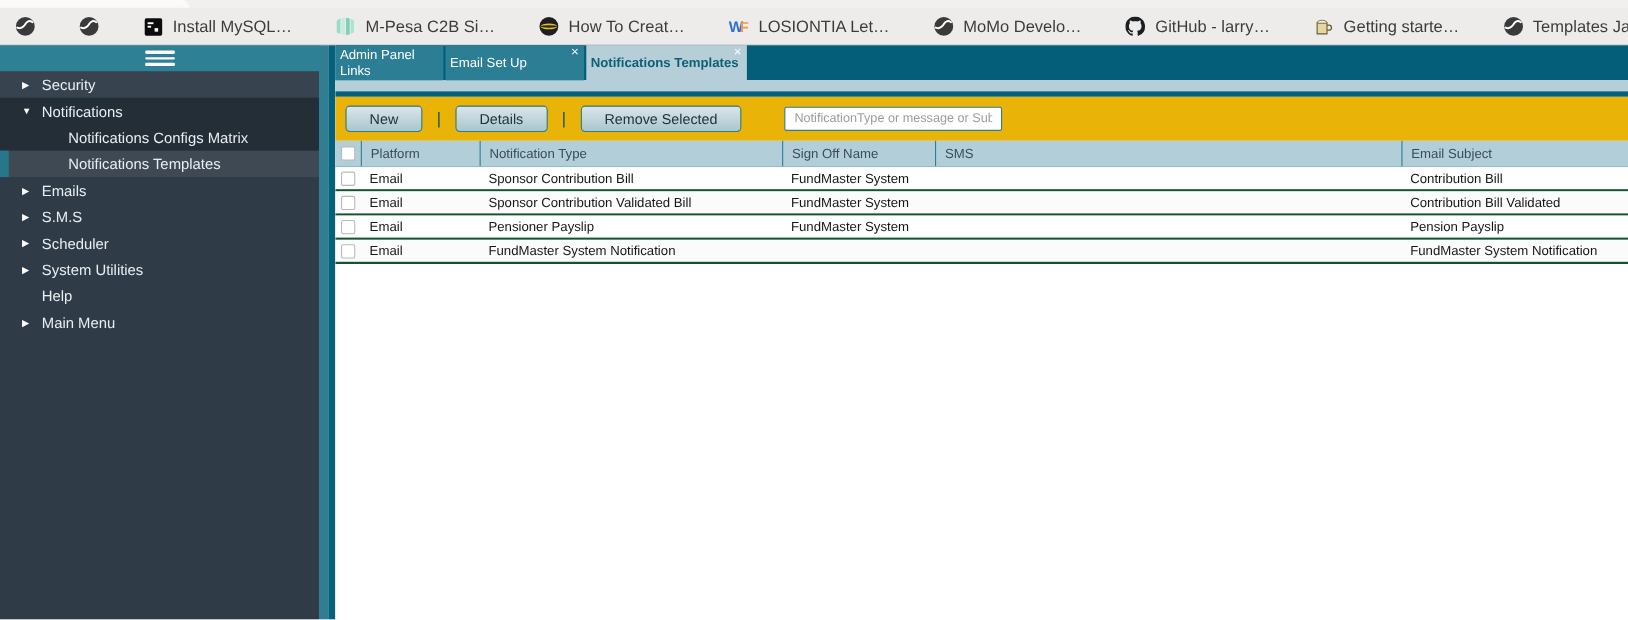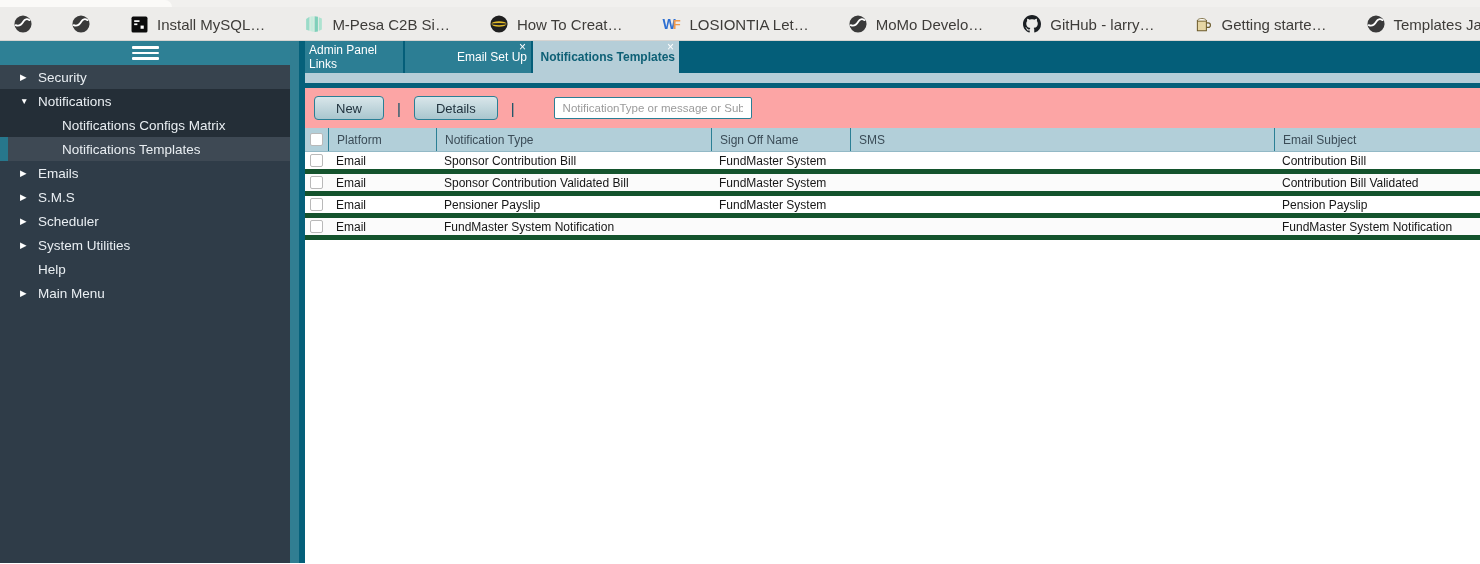--- a/index.html
+++ b/index.html
@@ -31,47 +31,47 @@
   .nav-item.selected { background:#3e4954; }
   .nav-item.selected::before { content:""; position:absolute; left:0; top:0; bottom:0; width:8px; background:#27778c; }
 
   .strip-light { width:9px; background:#317e92; flex:0 0 auto; }
   .strip-dark { width:6px; background:#05607a; flex:0 0 auto; }
 
   .content { flex:1; min-width:0; display:flex; flex-direction:column; background:#fff; }
 
   
   .tabbar { height:32px; background:#045e79; display:flex; flex:0 0 auto; }
-  .tab { background:#2c7e94; color:#fff; font-size:12px; display:flex; align-items:center; justify-content:flex-end; position:relative; margin-right:2px; cursor:pointer; padding:0 4px; }
+  .tab { background:#2c7e94; color:#fff; font-size:12px; display:flex; align-items:center; justify-content:flex-start; position:relative; margin-right:2px; cursor:pointer; padding:0 4px; }
   .tab-admin { width:98px; }
   .tab-email { width:126px; }
   .tab-notif { width:146px; }
   .tab.active { background:#b5ced8; color:#0e6076; font-weight:bold; }
   .tab-x { position:absolute; top:0px; right:5px; font-size:12px; color:#fff; font-weight:normal; line-height:13px; cursor:pointer; }
   .band-light { height:10px; background:#b5ced8; flex:0 0 auto; }
   .band-dark { height:5px; background:#05607a; flex:0 0 auto; }
 
   
-  .toolbar { height:40px; display:flex; align-items:center; padding-left:9px; gap:13px; background:#fca5a5; flex:0 0 auto; }
+  .toolbar { height:40px; display:flex; align-items:center; padding-left:9px; gap:13px; background:#eab308; flex:0 0 auto; }
   .btn { height:24px; padding:0 21px; background:linear-gradient(#d9e6ea,#a9c6ce); border:1.5px solid #2b7f95; border-radius:4px; font-size:13px; color:#20323e; display:flex; align-items:center; cursor:pointer; font-family:"Liberation Sans",sans-serif; }
   .tsep { color:#0d4f63; font-size:15px; }
   .search-input { height:22px; width:198px; border:1px solid #2b7f95; border-radius:2px; font-size:11.5px; padding:0 8px; color:#333; margin-left:26px; font-family:"Liberation Sans",sans-serif; outline:none; }
   .search-input::placeholder { color:#9b9b9b; }
 
   
   .table-header { height:24px; background:#b2cfd9; display:flex; align-items:stretch; border-bottom:1px solid #93b9c6; flex:0 0 auto; }
   .th { font-size:12px; color:#3b4c57; padding-left:8px; border-left:1px solid #2b7f95; display:flex; align-items:center;text-align:center; }
   .col-check { width:23px; display:flex; align-items:center; justify-content:center; flex:0 0 auto; }
   .th.col-check { border-left:none; padding-left:0; }
   .col-platform { width:108px; flex:0 0 auto; }
   .col-ntype { width:275px; flex:0 0 auto; }
   .col-sign { width:139px; flex:0 0 auto; }
   .col-sms { width:424px; flex:0 0 auto; }
   .col-subject { flex:1; min-width:0; }
-  .tr { height:22px; display:flex; align-items:center; border-bottom:5px solid #14532d; font-size:12px; color:#161616; background:#fff; cursor:pointer; }
+  .tr { height:22px; display:flex; align-items:center; border-bottom:2px solid #14532d; font-size:12px; color:#161616; background:#fff; cursor:pointer; }
   .tr:nth-child(even) { background:#fbfbfb; }
   .td { padding-left:8px; overflow:hidden; white-space:nowrap; }
   .checkbox { width:13px; height:13px; border:1px solid #b9b9b9; border-radius:2px; background:#fff; display:inline-block; cursor:pointer; }
   .table-filler { flex:1; background:#fff; }
 </style>
 </head>
 <body>
 
 <div class="bookmarks-bar">
   <div class="chrome-strip"></div>
@@ -263,20 +263,21 @@
     </div>
 
     <div class="band-light"></div>
     <div class="band-dark"></div>
 
     <div class="toolbar">
       <button class="btn">New</button>
       <span class="tsep">|</span>
       <button class="btn">Details</button>
       <span class="tsep">|</span>
+      <button class="btn">Remove Selected</button>
       <input class="search-input" type="text" placeholder="NotificationType or message or Subject" style="">
     </div>
 
     <div class="table-header">
       <div class="th col-check">
         <span class="checkbox"></span>
       </div>
       <div class="th col-platform">Platform</div>
       <div class="th col-ntype">Notification Type</div>
       <div class="th col-sign">Sign Off Name</div>

